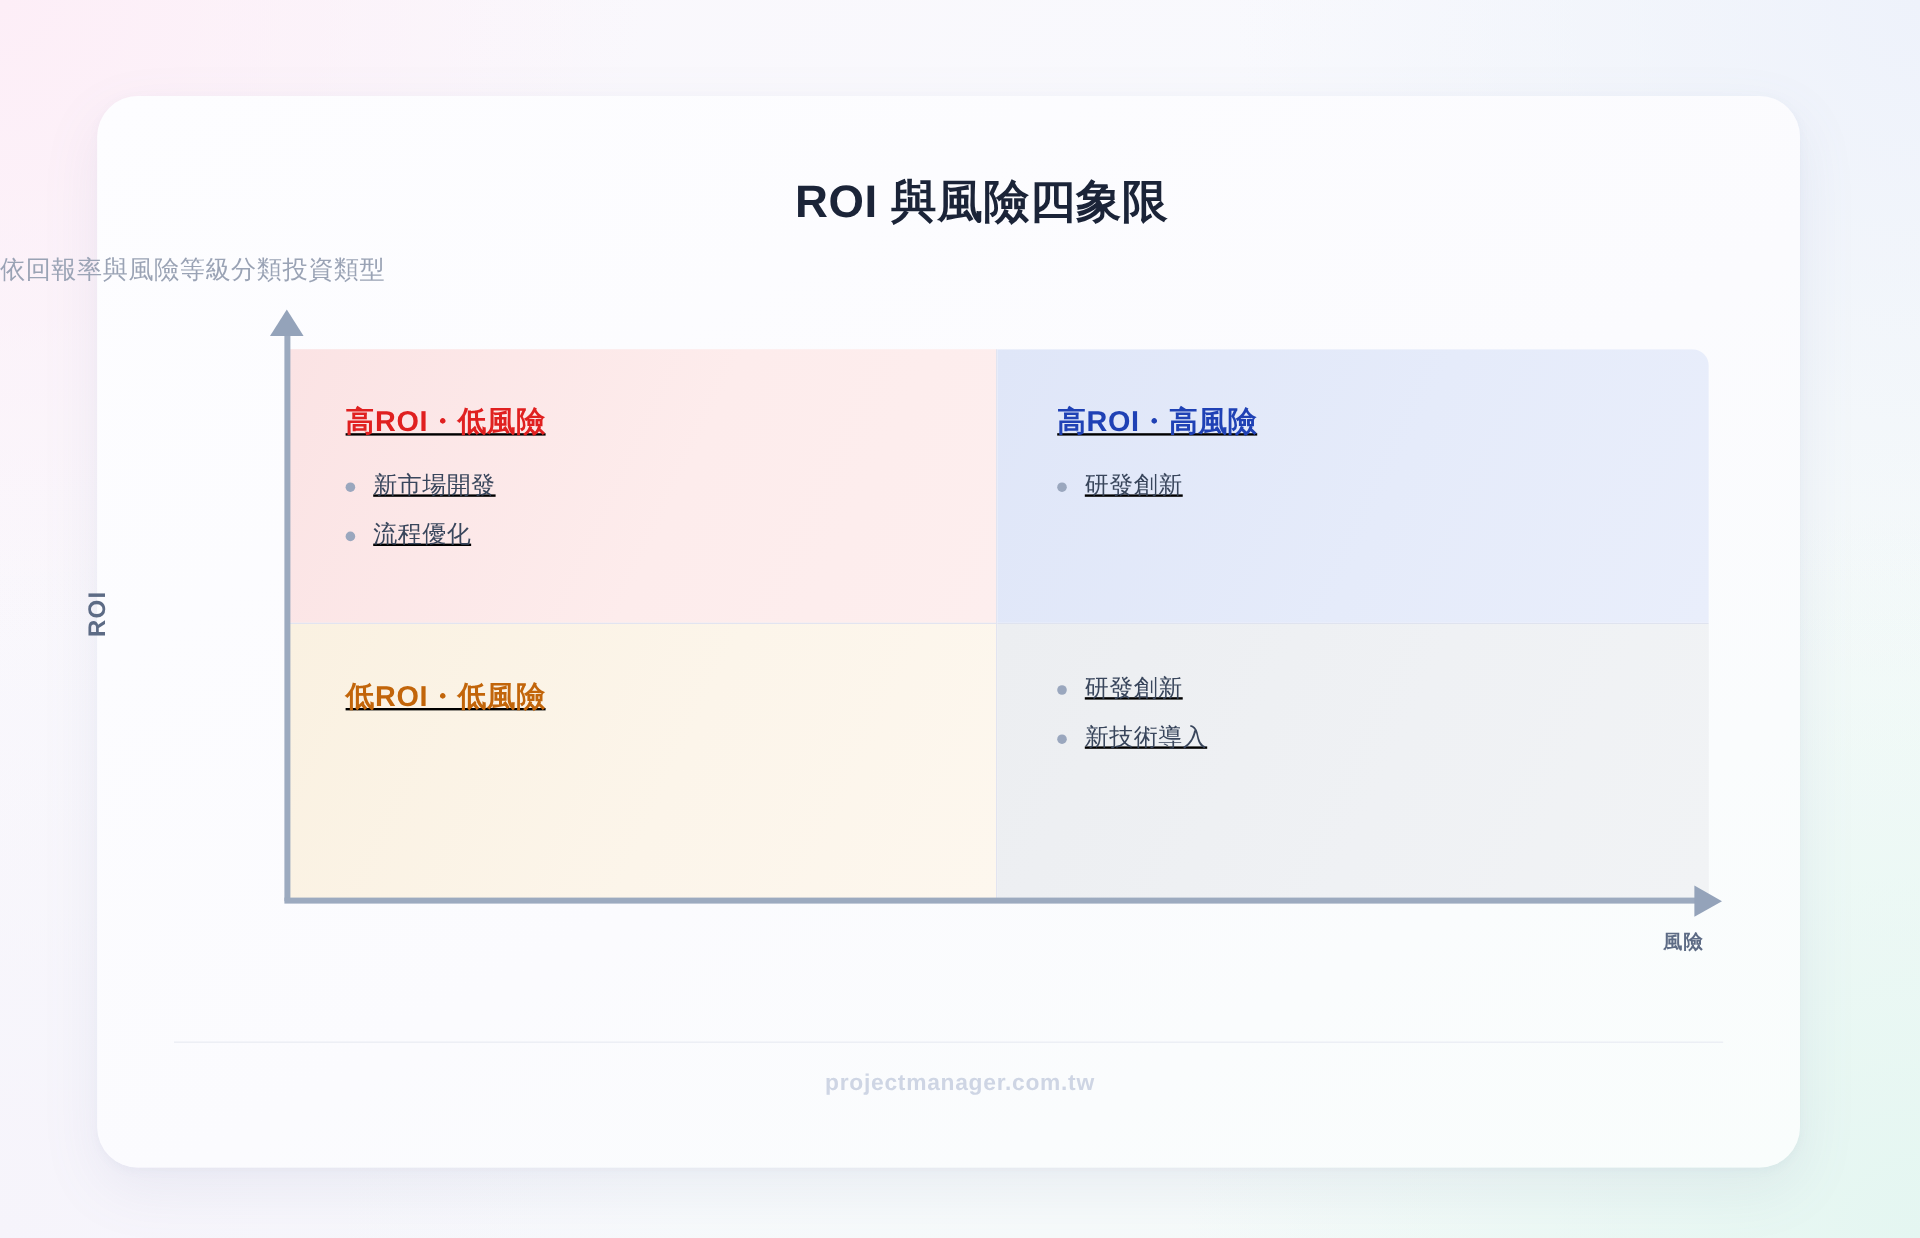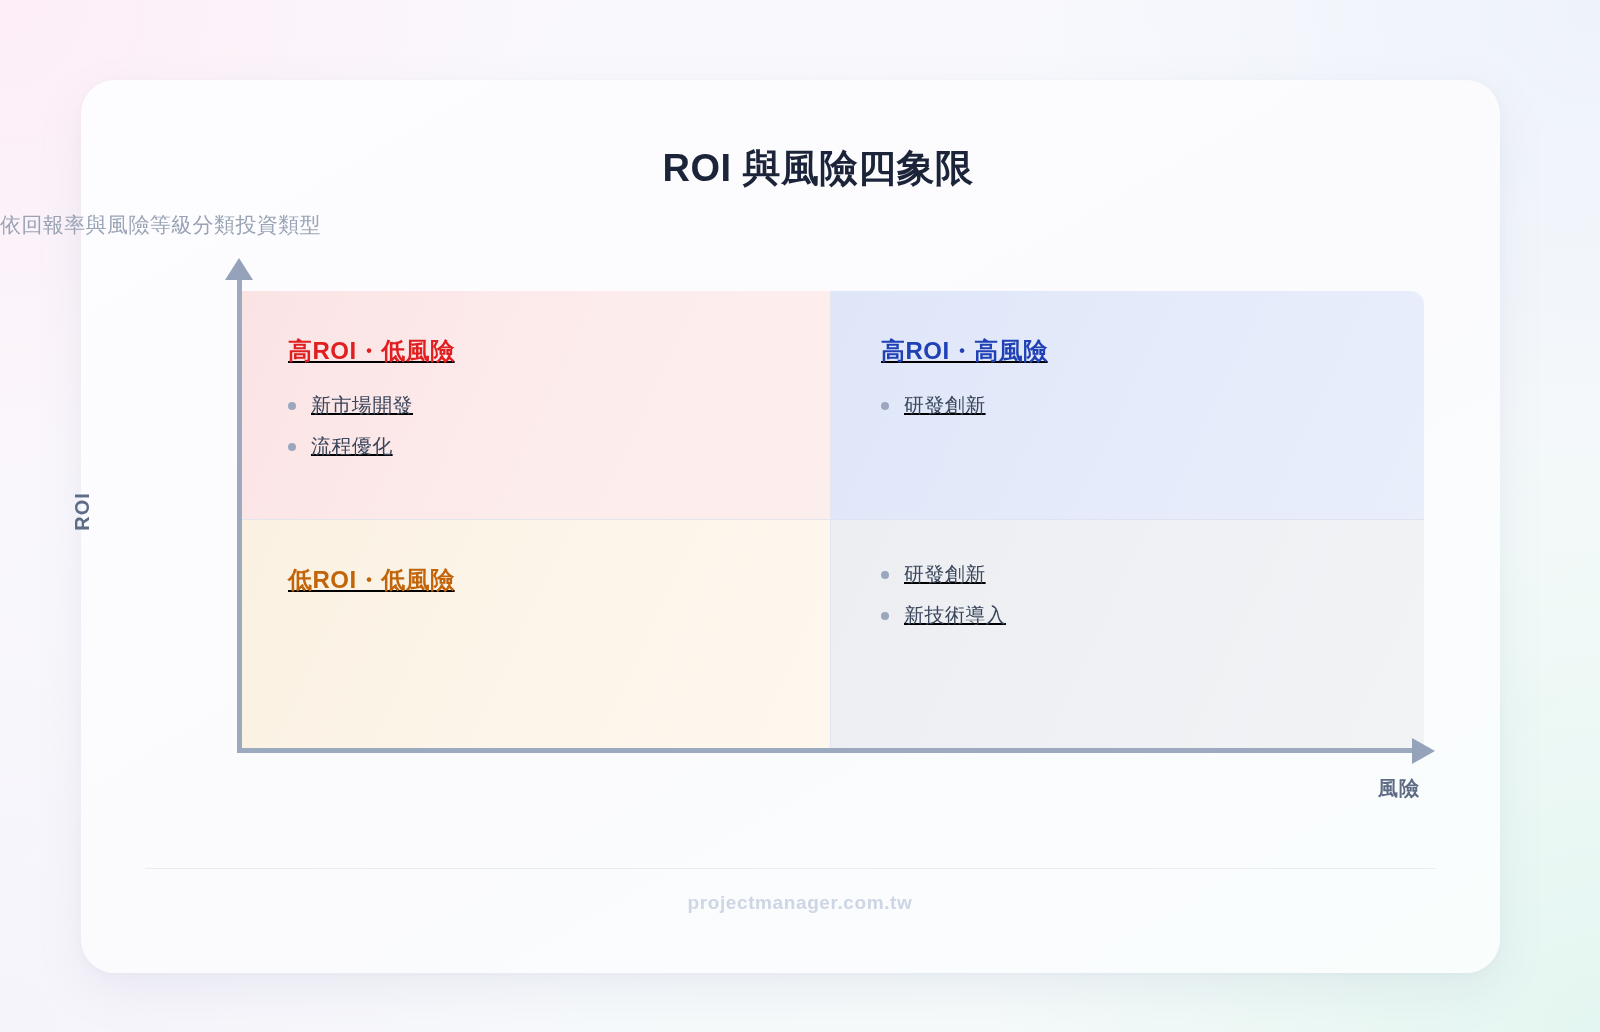--- a/index.html
+++ b/index.html
@@ -173,21 +173,21 @@
     font-weight: 700;
     color: #5d6b85;
     letter-spacing: 1px;
   }
   .axis-label-x {
     position: absolute;
     left: 1300px;
     top: 775px;
     width: 120px;
     text-align: right;
-    font-size: 20px;
+    font-size: 16px;
     font-weight: 700;
     color: #5d6b85;
     letter-spacing: 1px;
   }
 
   
   .footer-rule {
     position: absolute;
     left: 145px;
     top: 868px;

